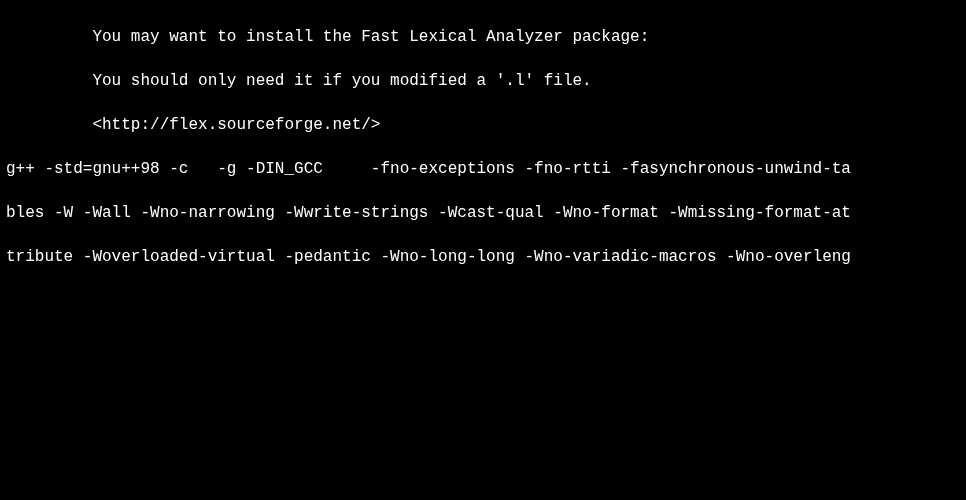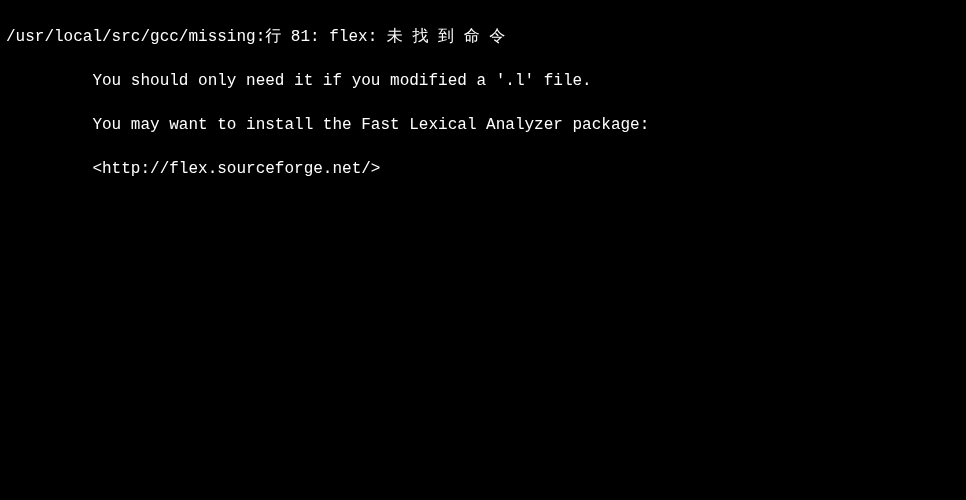--- a/index.html
+++ b/index.html
@@ -20,24 +20,26 @@
     letter-spacing: 0px;
   }
   .line {
     display: block;
   }
 </style>
 </head>
 <body>
 
 <div class="terminal">
-<span class="line">/usr/local/src/gcc/missing:行 81: flex: 未 找 到 命 令</span>
+<span class="line">         You may want to install the Fast Lexical Analyzer package:</span>
 <span class="line">         You should only need it if you modified a '.l' file.</span>
-<span class="line">         You may want to install the Fast Lexical Analyzer package:</span>
 <span class="line">         &lt;http://flex.sourceforge.net/&gt;</span>
+<span class="line">g++ -std=gnu++98 -c   -g -DIN_GCC     -fno-exceptions -fno-rtti -fasynchronous-unwind-ta</span>
+<span class="line">bles -W -Wall -Wno-narrowing -Wwrite-strings -Wcast-qual -Wno-format -Wmissing-format-at</span>
+<span class="line">tribute -Woverloaded-virtual -pedantic -Wno-long-long -Wno-variadic-macros -Wno-overleng</span>
 
 
 
 
 
 
 
 
 
 

